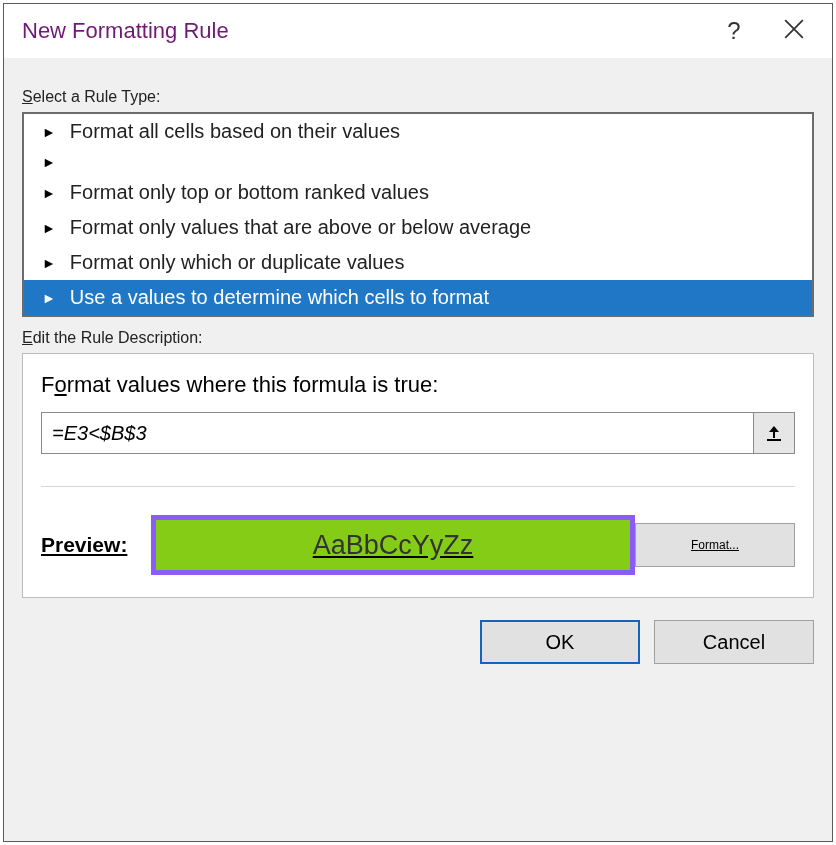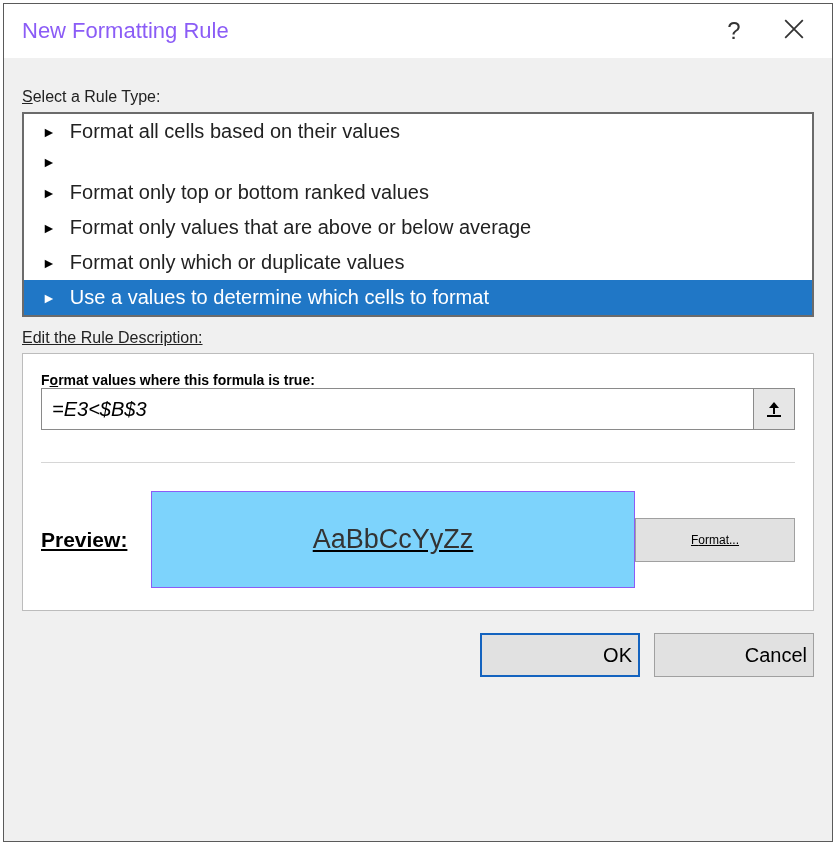--- a/index.html
+++ b/index.html
@@ -26,21 +26,21 @@
   .titlebar {
     display: flex;
     align-items: center;
     height: 54px;
     background: #fff;
     padding: 0 8px 0 18px;
   }
   .titlebar .title {
     flex: 1;
     font-size: 22px;
-    color: #8b5cf6;
+    color: #701a75;
   }
   .titlebar .help {
     width: 60px;
     text-align: center;
     font-size: 24px;
     color: #333;
     cursor: pointer;
   }
   .titlebar .close {
     width: 60px;
@@ -82,22 +82,23 @@
     background: #2077c6;
     color: #fff;
   }
   .rule-item.selected .marker { color: #fff; }
   .desc-box {
     border: 1px solid #bcbcbc;
     background: #fff;
     padding: 18px 18px 22px 18px;
   }
   .desc-label {
-    font-weight: 700;
-    font-size: 14px;
+    font-weight: 400;
+    font-size: 22px;
+    margin-bottom: 14px;
   }
   .desc-label .uo { text-decoration: underline; }
   .formula-row {
     display: flex;
     align-items: stretch;
   }
   .formula-input {
     flex: 1;
     height: 42px;
     border: 1px solid #8a8a8a;
@@ -130,23 +131,23 @@
     align-items: center;
     text-decoration: underline;
   }
   .preview-label {
     font-weight: 600;
     font-size: 21px;
     width: 110px;
   }
   .preview-box {
     flex: 1;
-    height: 97px;
-    border: 1px solid #8b5cf6;
-    background: #7dd3fc;
+    height: 60px;
+    border: 5px solid #8b5cf6;
+    background: #84cc16;
     display: flex;
     align-items: center;
     justify-content: center;
     font-size: 27px;
     color: #333;
   }
   .format-btn {
     width: 160px;
     height: 44px;
     border: 1px solid #a0a0a0;
@@ -163,21 +164,20 @@
     margin-top: 22px;
   }
   .btn {
     width: 160px;
     height: 44px;
     font-size: 20px;
     font-family: inherit;
     cursor: pointer;
     background: #e1e1e1;
     border: 1px solid #a0a0a0;
-    text-align: right;
   }
   .btn.ok {
     border: 2px solid #1463bf;
   }
 </style>
 </head>
 <body>
 
 <div class="dialog">
   <div class="titlebar">
@@ -212,21 +212,21 @@
       <div class="rule-item">
         <span class="marker">►</span>
         <span>Format only which or duplicate values</span>
       </div>
       <div class="rule-item selected">
         <span class="marker">►</span>
         <span>Use a values to determine which cells to format</span>
       </div>
     </div>
 
-    <div class="section-label underline-first" style="text-decoration:underline;">Edit the Rule Description:</div>
+    <div class="section-label underline-first" style="">Edit the Rule Description:</div>
 
     <div class="desc-box">
       <div class="desc-label">
         <span>F</span><span class="uo">o</span><span>rmat values where this formula is true:</span>
       </div>
       <div class="formula-row">
         <input class="formula-input" type="text" value="=E3&lt;$B$3" style="">
         <div class="collapse-btn">
           <svg viewBox="0 0 20 20">
             <path d="M10 15 L10 4" stroke="#000" stroke-width="2"></path>

